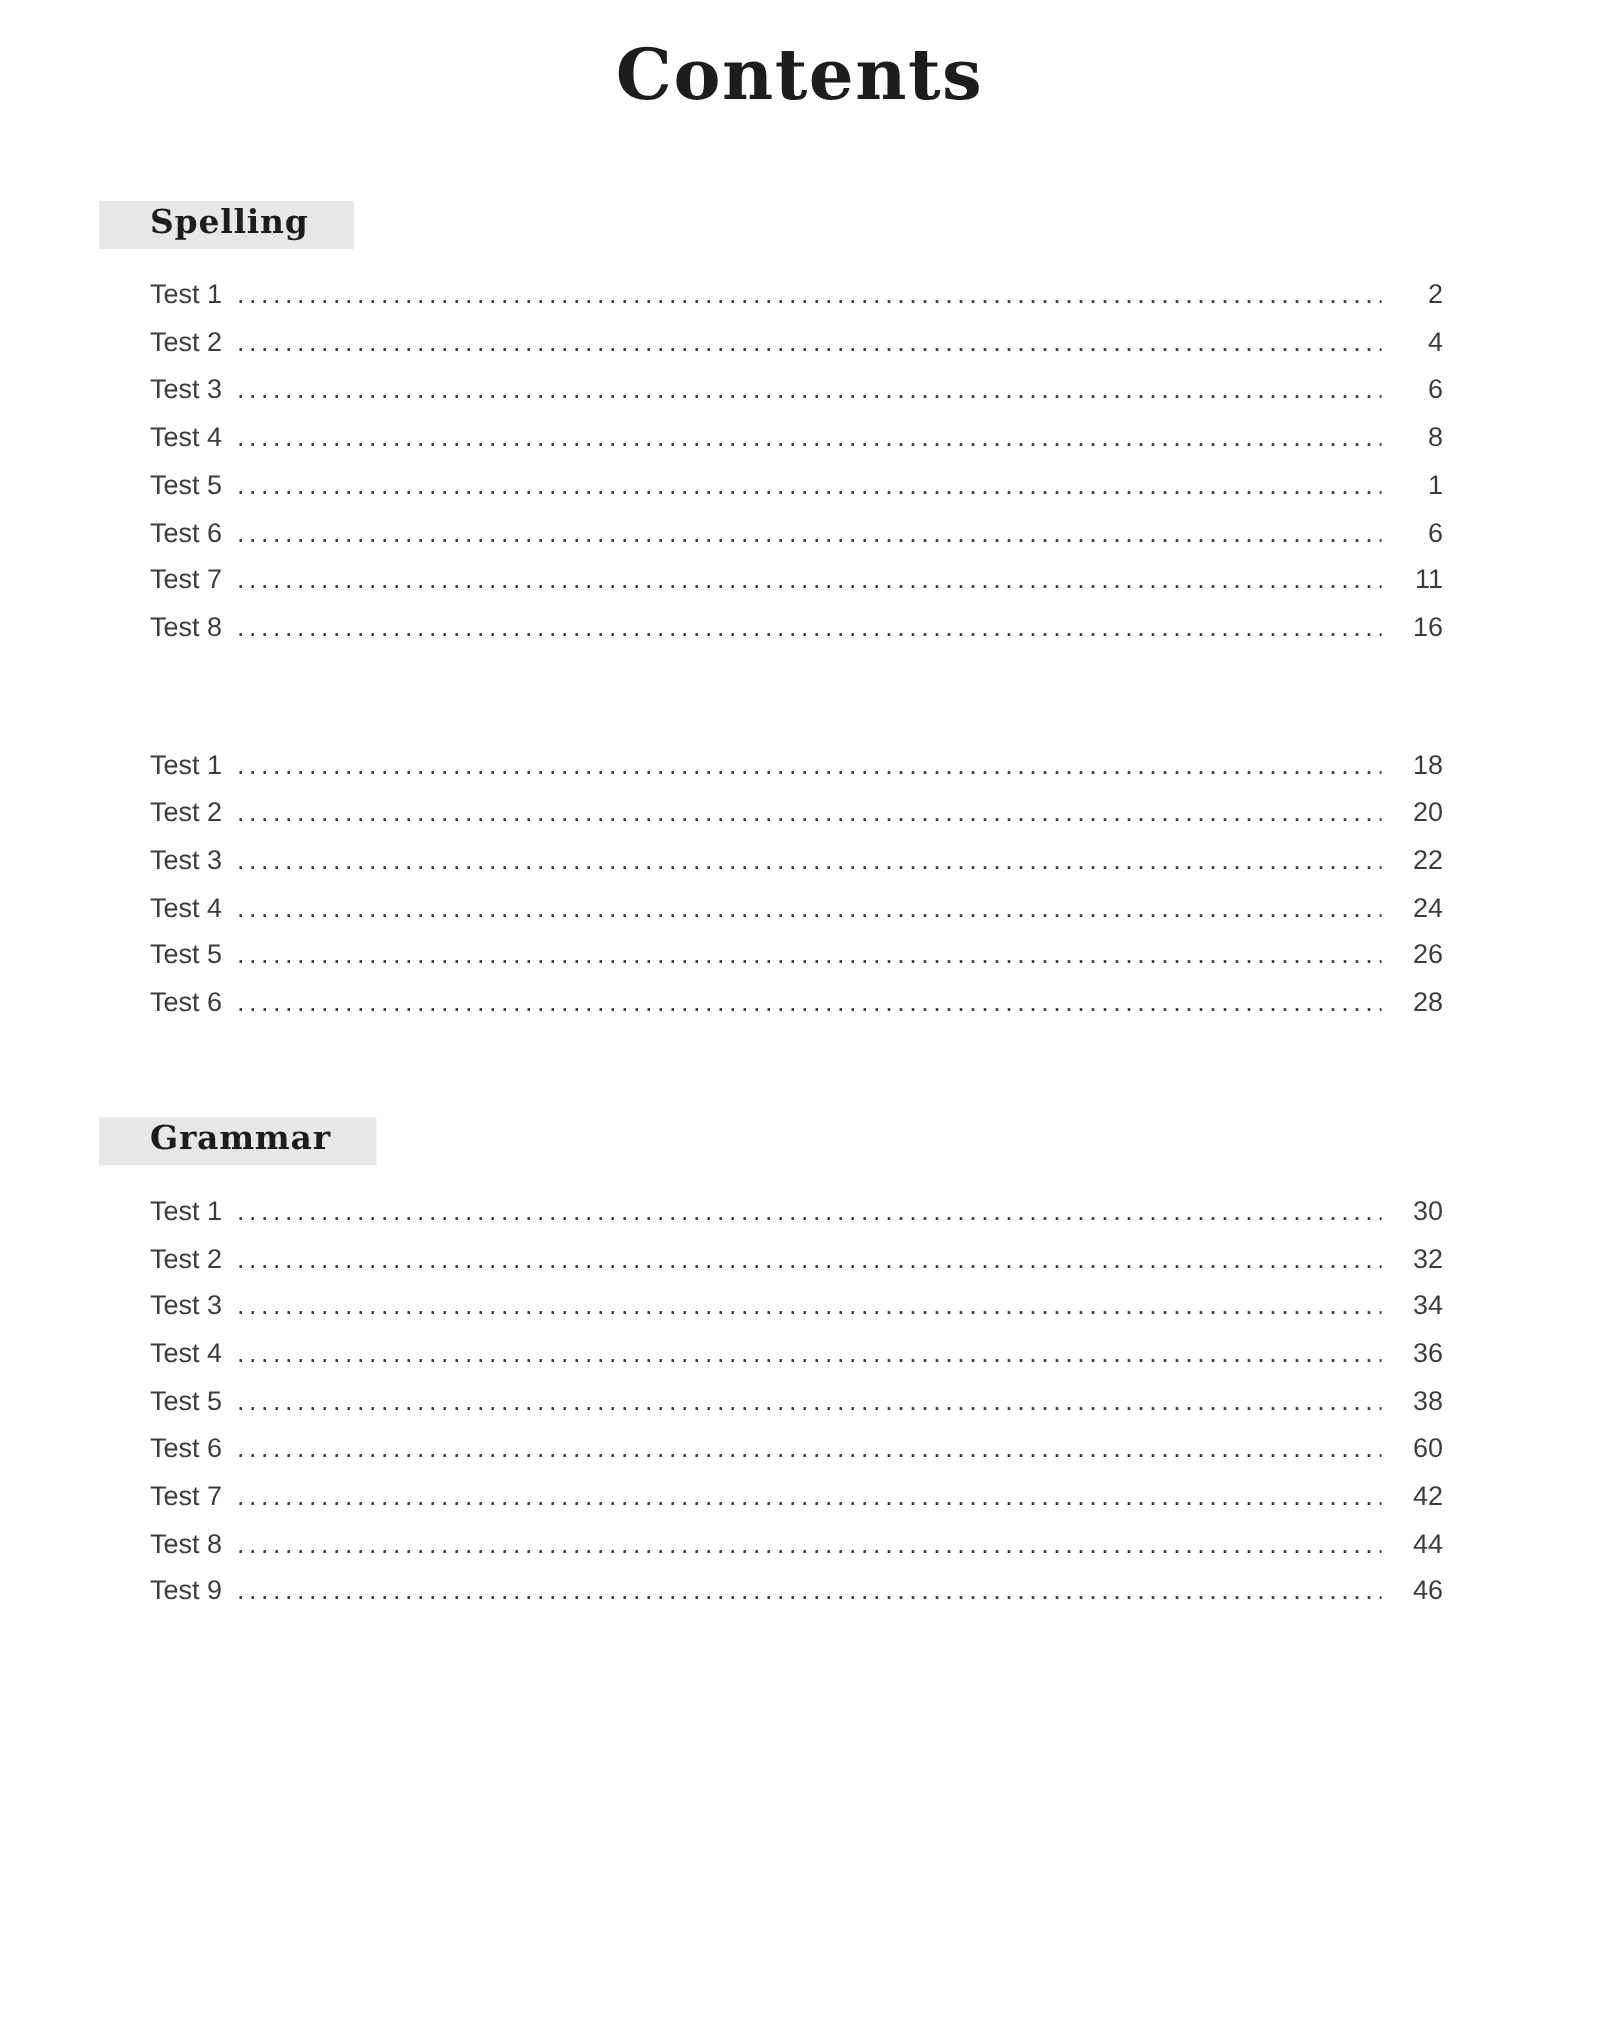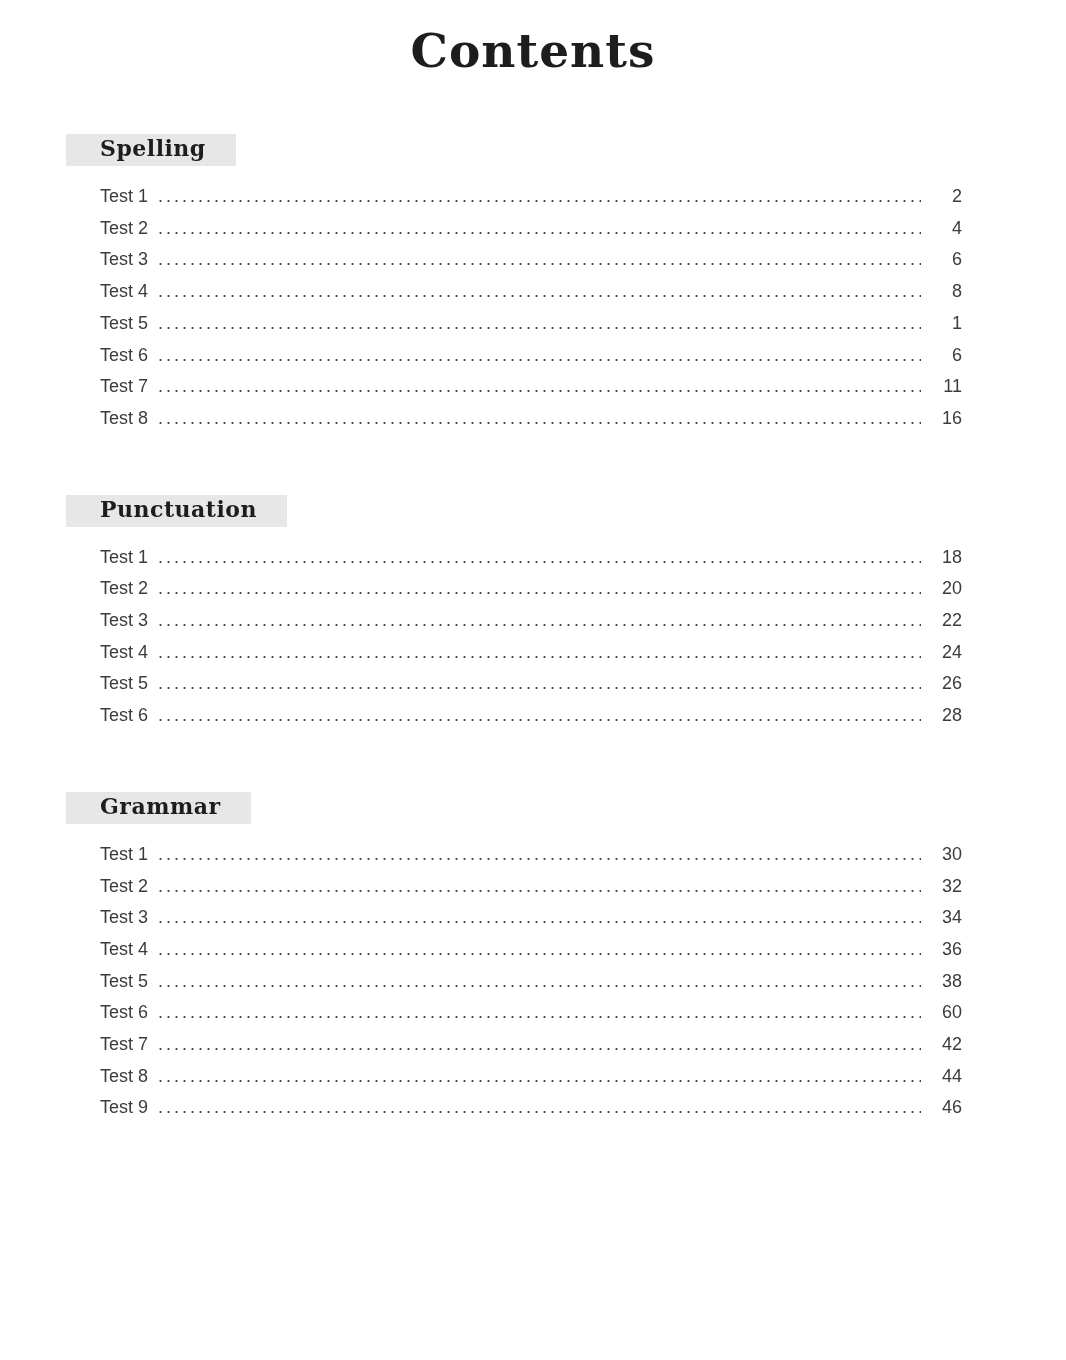--- a/index.html
+++ b/index.html
@@ -126,23 +126,20 @@
 
   <div class="toc-row">
     <span class="toc-label">Test 8</span>
     <span class="toc-dots"></span>
     <span class="toc-page">16</span>
   </div>
 </div>
   </section>
 
   <section class="toc-section">
-    <div class="sec-header">
-      <span>Punctuation</span>
-    </div>
     <div class="entries">
   <div class="toc-row">
     <span class="toc-label">Test 1</span>
     <span class="toc-dots"></span>
     <span class="toc-page">18</span>
   </div>
 
   <div class="toc-row">
     <span class="toc-label">Test 2</span>
     <span class="toc-dots"></span>

